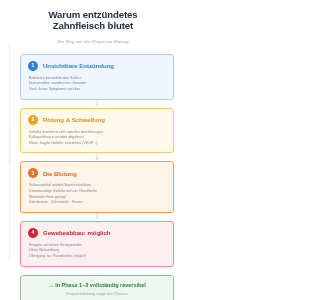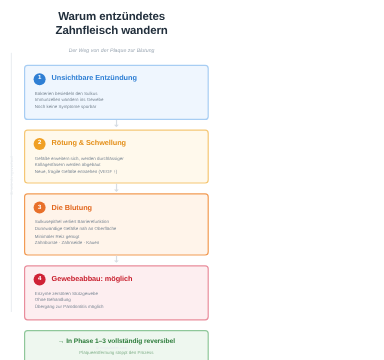--- a/index.html
+++ b/index.html
@@ -180,21 +180,21 @@
   }
 </style>
 </head>
 <body>
 
 <div class="page">
 
   <div>
     <div class="title">
       <div>Warum entzündetes</div>
-      <div>Zahnfleisch wandern</div>
+      <div>Zahnfleisch blutet</div>
     </div>
     <div class="subtitle">Der Weg von der Plaque zur Blutung</div>
   </div>
 
   <div class="rail">
     <div class="rail-label">Entzündungsverlauf</div>
   </div>
 
   <div class="flow">
 

